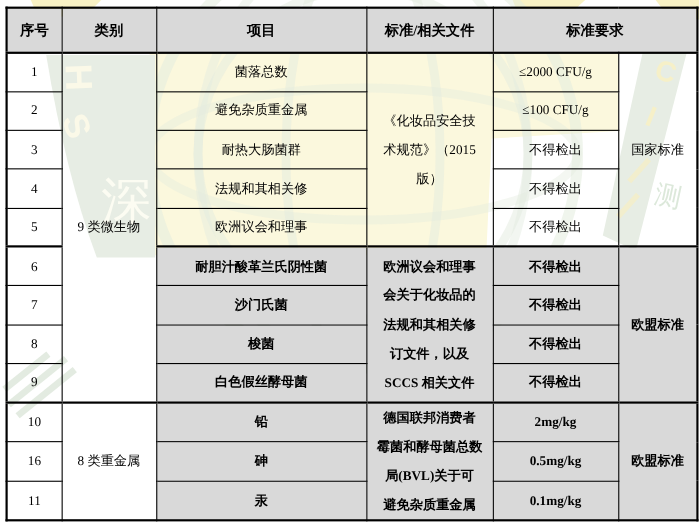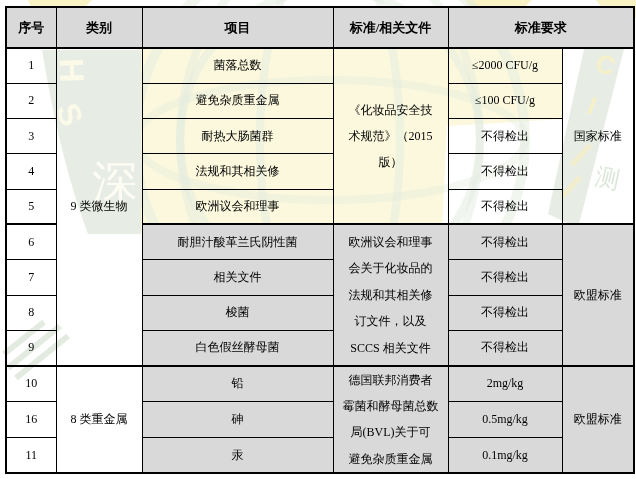--- a/index.html
+++ b/index.html
@@ -28,21 +28,21 @@
     overflow:hidden;
   }
   .std thead tr{height:41px;}
   .std tbody tr{height:35.3px;}
   .std th{
     background:#d9d9d9;
     font-weight:bold;
     font-size:13px;
     border-bottom:2px solid #000;
   }
-  .shaded{background:#d9d9d9;}
+  .shaded{background:#d9d9d9;font-weight:bold;}
   .bt2{border-top:2px solid #000 !important;}
   .law{white-space:pre-line;line-height:2.2;font-size:12px;}
 </style>
 </head>
 <body>
 
 <div class="page">
 
   <svg class="watermark" width="636" height="479" viewBox="0 0 636 479" aria-hidden="true">
 
@@ -138,21 +138,21 @@
         <td rowspan="4" class="shaded law bt2">欧洲议会和理事
 会关于化妆品的
 法规和其相关修
 订文件，以及
 SCCS 相关文件</td>
         <td class="shaded bt2">不得检出</td>
         <td rowspan="4" class="shaded bt2">欧盟标准</td>
       </tr>
       <tr>
         <td>7</td>
-        <td class="shaded">相关文件</td>
+        <td class="shaded">沙门氏菌</td>
         <td class="shaded">不得检出</td>
       </tr>
       <tr>
         <td>8</td>
         <td class="shaded">梭菌</td>
         <td class="shaded">不得检出</td>
       </tr>
       <tr>
         <td>9</td>
         <td class="shaded">白色假丝酵母菌</td>

